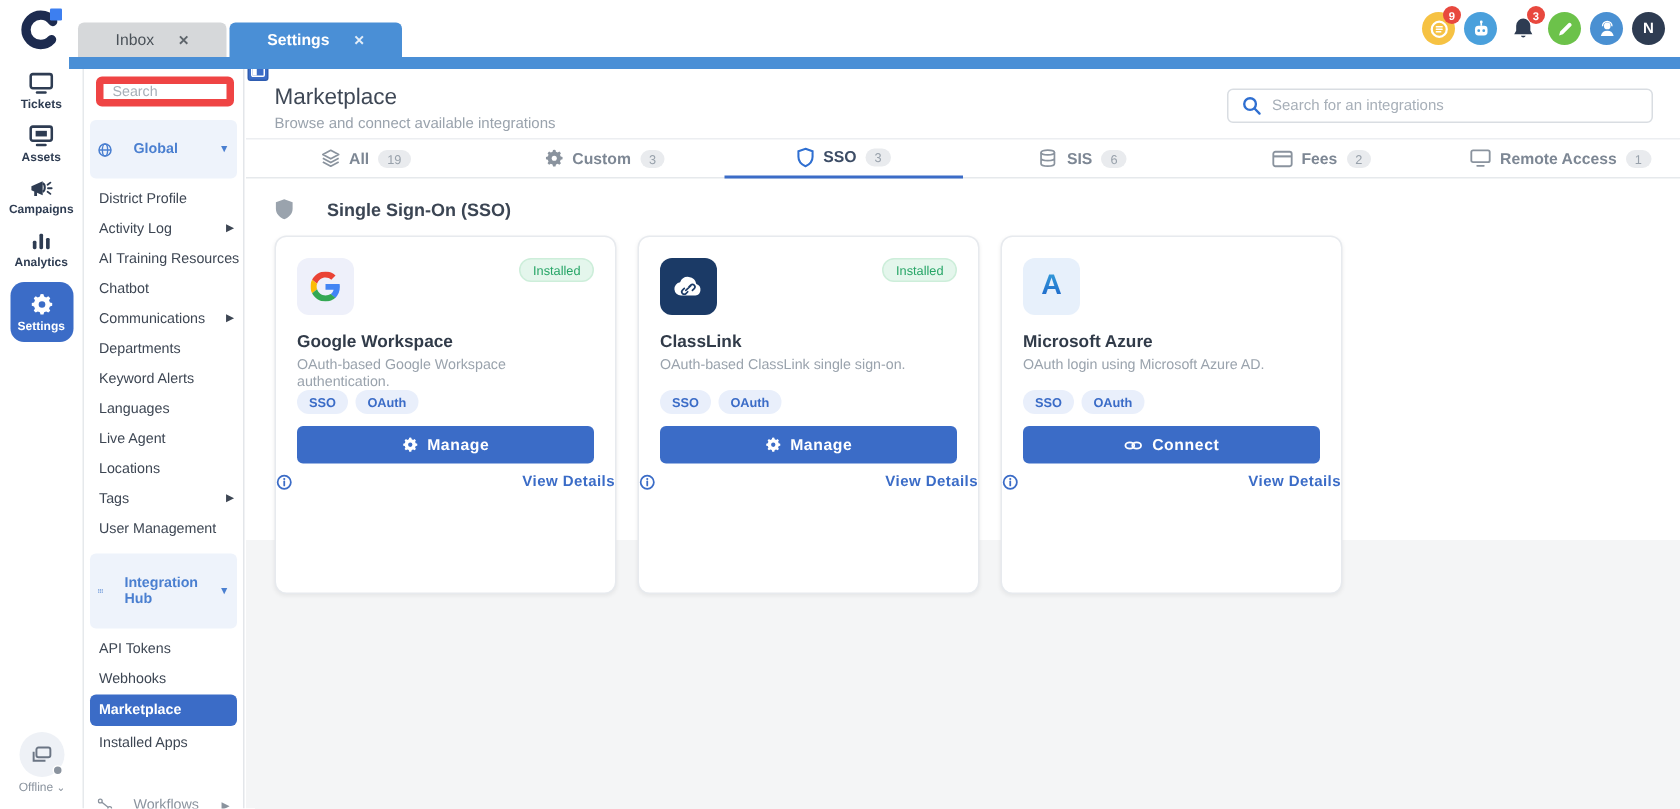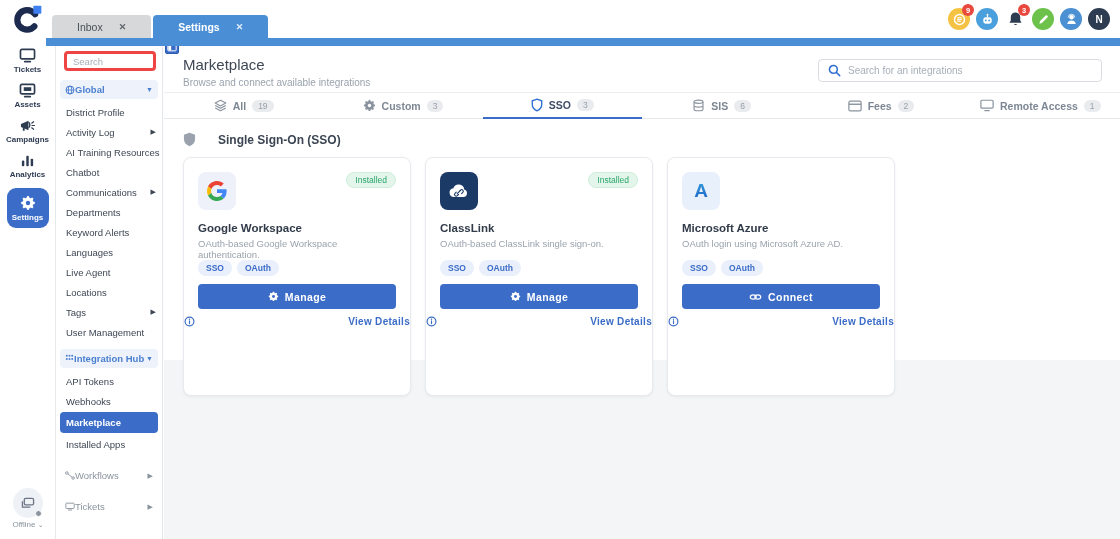--- a/index.html
+++ b/index.html
@@ -31,23 +31,23 @@
   .rail-item .rlabel { font-size:8px; color:#2e3c52; font-weight:bold; }
   .rail-item.active { background:#3b6cc7; border-radius:9px; width:42px; padding:7px 0 6px; margin-bottom:9px; }
   .rail-item.active .rlabel { color:#fff; }
   .rail-offline { position:absolute; bottom:10px; left:0; width:56px; display:flex; flex-direction:column; align-items:center; gap:2px; }
   .off-bubble { width:30px; height:30px; border-radius:50%; background:#eef1f6; display:flex; align-items:center; justify-content:center; position:relative; }
   .off-dot { position:absolute; right:1px; bottom:1px; width:7px; height:7px; border-radius:50%; background:#8a939e; border:1.5px solid #fff; }
   .off-label { font-size:8px; color:#8a939e; }
 
   
   .sidebar { position:absolute; top:46px; left:56px; width:107px; bottom:0; background:#fff; border-right:1px solid #e3e6ea; z-index:3; font-size:9.5px; }
-  .side-search { margin:5px 6px 2px 8px; width:92px; height:20px; border:3px solid #ef4444; border-radius:4px; padding:0 6px; font-size:9.5px; color:#3d4653; font-family:"Liberation Sans",sans-serif; }
+  .side-search { margin:5px 6px 2px 8px; width:92px; height:20px; border:5px solid #ef4444; border-radius:4px; padding:0 6px; font-size:9.5px; color:#3d4653; font-family:"Liberation Sans",sans-serif; }
   .side-search::placeholder { color:#a7afb8; }
-  .sec-head { display:flex; align-items:center; gap:0; margin:7px 4px 3px; padding:4px 5px; background:#eef3fb; border-radius:4px; color:#4a7fd0; font-weight:bold; cursor:pointer; }
+  .sec-head { display:flex; align-items:center; gap:14px; margin:7px 4px 3px; padding:14px 5px; background:#eef3fb; border-radius:4px; color:#4a7fd0; font-weight:bold; cursor:pointer; }
   .sec-head.dim { background:transparent; color:#8a939e; font-weight:normal; margin-top:12px; }
   .sec-head .grow { flex:1; }
   .caret { font-size:7px; color:inherit; }
   .side-item { display:flex; align-items:center; padding:4.5px 6px 4.5px 10px; color:#3d4653; cursor:pointer; white-space:nowrap; }
   .side-item .grow { flex:1; }
   .side-item.selected { background:#3b6cc7; color:#fff; border-radius:4px; margin:1px 4px; padding:5px 6px; font-weight:bold; }
 
   
   .main-panel { position:absolute; top:46px; left:164px; right:0; height:314px; background:#fff; z-index:2; }
   .main-lower { position:absolute; top:360px; left:164px; right:0; bottom:0; background:#f4f5f6; z-index:1; }

